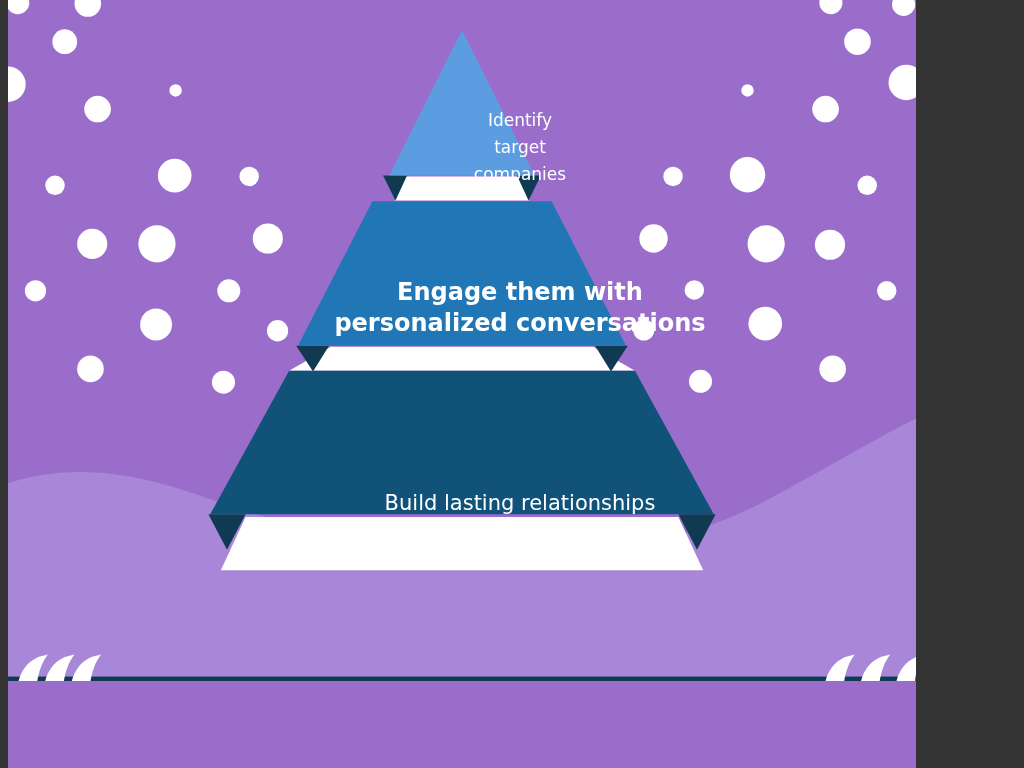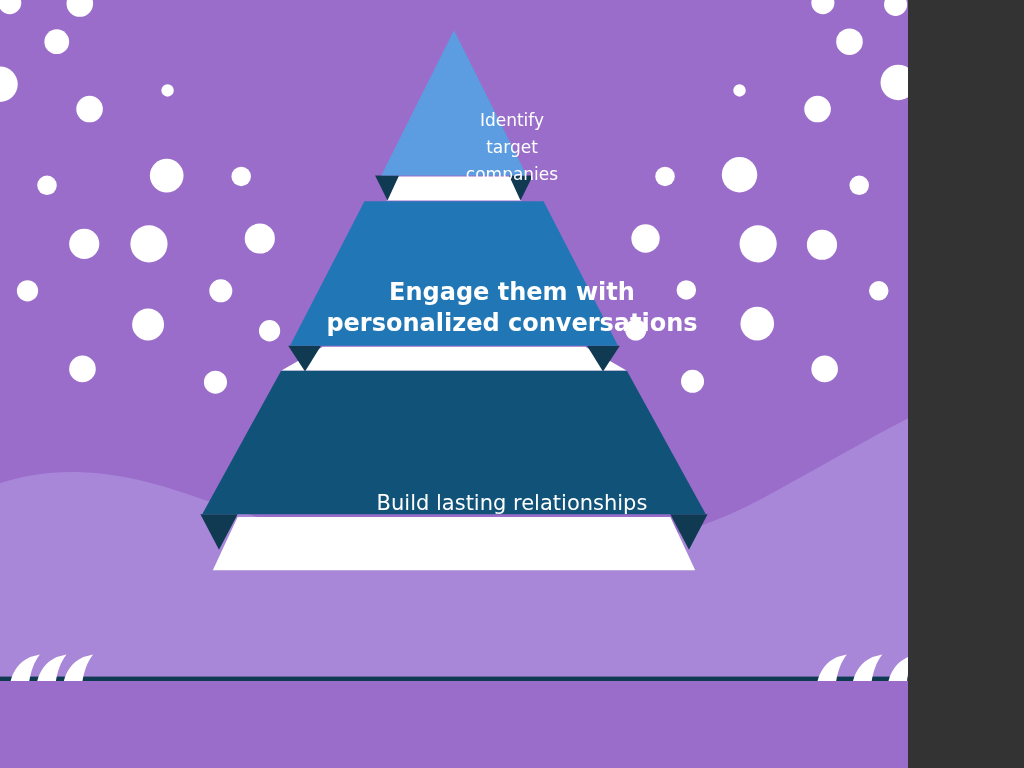--- a/index.html
+++ b/index.html
@@ -4,20 +4,21 @@
 <style>
   :root{
     --bg:#9a6dca; --wave:#a887d9; --tier1:#5b9de0; --tier2:#2177b5;
     --tier3:#115378; --fold:#103a52; --dot:#ffffff; --text:#ffffff;
   }
   *{margin:0;padding:0;box-sizing:border-box;}
   body{font-family:"DejaVu Sans","Liberation Sans",sans-serif;background:#333;}
   .canvas{
     position:relative;width:908px;height:768px;overflow:hidden;
     background:var(--bg);
+    margin-left:8px;
   }
   .art{position:absolute;inset:0;display:block;}
   #dots-layer circle{fill:var(--dot);}
   .wave{fill:var(--wave);}
   .gap{fill:#ffffff;}
   .fold{fill:var(--fold);}
   .t1{fill:var(--tier1);}
   .t2{fill:var(--tier2);}
   .t3{fill:var(--tier3);}
   .stripe{fill:#ffffff;}

